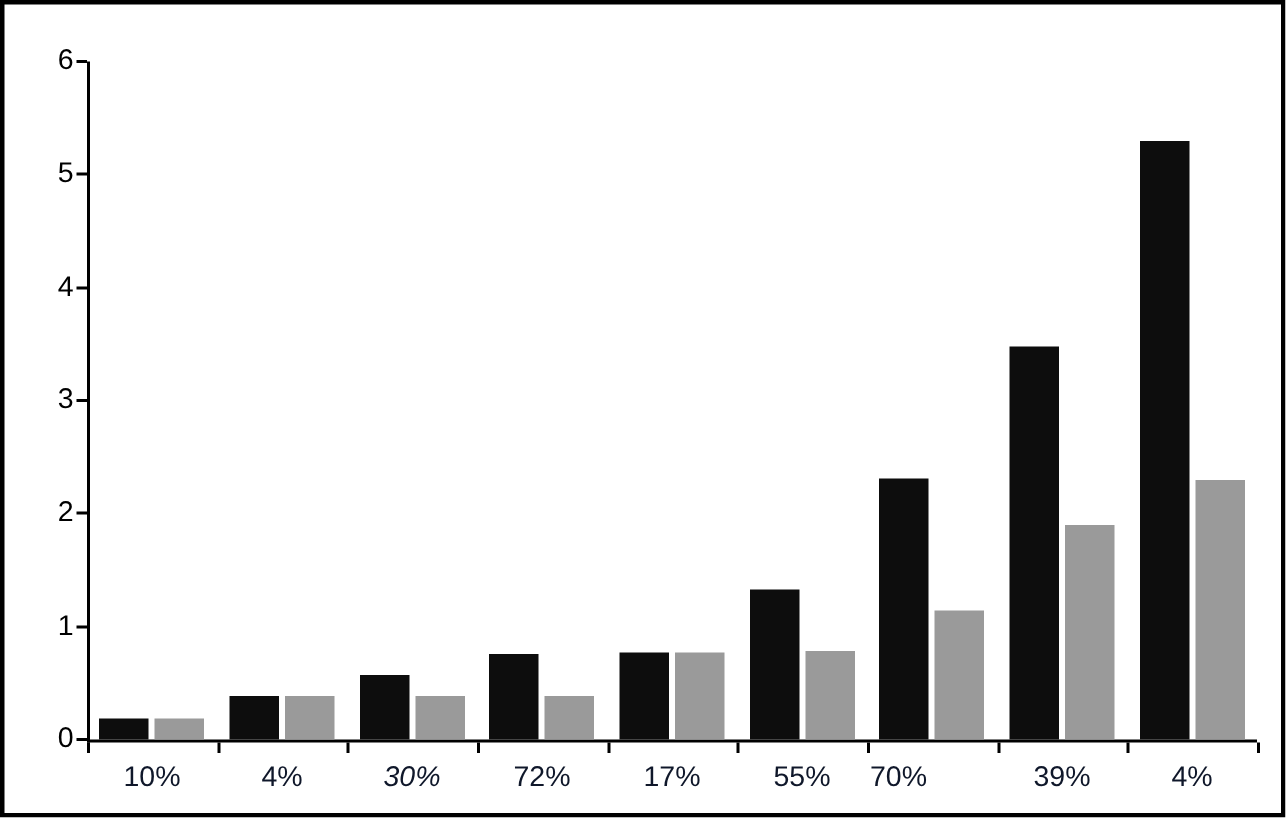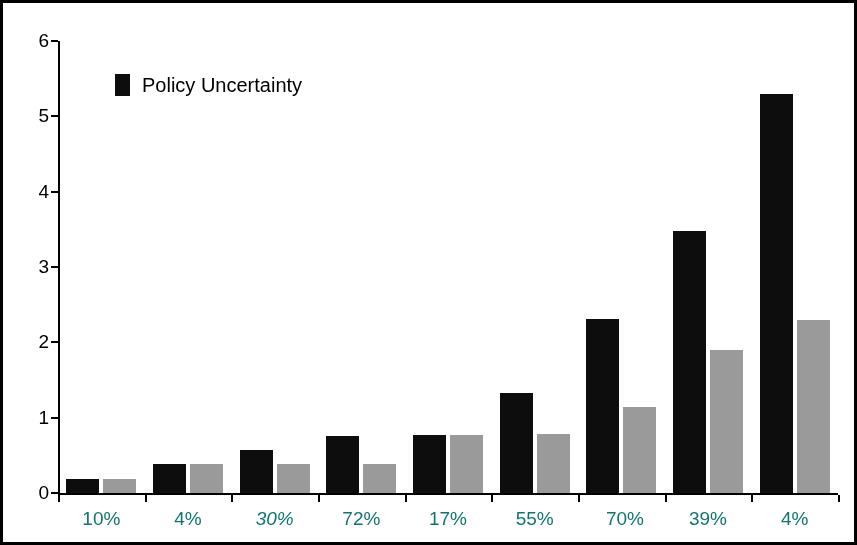--- a/index.html
+++ b/index.html
@@ -73,21 +73,21 @@
     top: 492px;
     width: 2px;
     height: 7px;
     background: #000000;
   }
   .x-tick-label {
     position: absolute;
     top: 505px;
     transform: translateX(-50%);
     font-size: 19px;
-    color: #0f766e;
+    color: #0f172a;
     white-space: nowrap;
   }
   .bar {
     position: absolute;
     bottom: 0;
   }
   .bar.series-0 { background: #0d0d0d; }
   .bar.series-1 { background: #9a9a9a; }
 
   #legend {
@@ -148,24 +148,20 @@
       <div class="bar series-1" style="left: 478.667px; width: 33px; height: 58.76px;"></div>
       <div class="bar series-0" style="left: 528.333px; width: 33px; height: 174.02px;"></div>
       <div class="bar series-1" style="left: 565.333px; width: 33px; height: 85.88px;"></div>
       <div class="bar series-0" style="left: 615px; width: 33px; height: 262.16px;"></div>
       <div class="bar series-1" style="left: 652px; width: 33px; height: 143.133px;"></div>
       <div class="bar series-0" style="left: 701.667px; width: 33px; height: 399.267px;"></div>
       <div class="bar series-1" style="left: 738.667px; width: 33px; height: 173.267px;"></div>
     </div>
 
   <div id="legend">
-    <div class="legend-row">
-      <span class="legend-swatch series-0"></span>
-      <span class="legend-label">Policy Uncertainty</span>
-    </div>
   </div>
 
 <div class="y-tick-mark" style="top: 489px;"></div>
     <div class="y-tick-mark" style="top: 413.667px;"></div>
     <div class="y-tick-mark" style="top: 338.333px;"></div>
     <div class="y-tick-mark" style="top: 263px;"></div>
     <div class="y-tick-mark" style="top: 187.667px;"></div>
     <div class="y-tick-mark" style="top: 112.333px;"></div>
     <div class="y-tick-mark" style="top: 37px;"></div>
     <div class="x-tick-mark" style="left: 55px;"></div>
@@ -174,19 +170,19 @@
     <div class="x-tick-label" style="left: 185px;">4%</div>
     <div class="x-tick-mark" style="left: 228.333px;"></div>
     <div class="x-tick-label" style="left: 271.667px; font-style: italic;">30%</div>
     <div class="x-tick-mark" style="left: 315px;"></div>
     <div class="x-tick-label" style="left: 358.333px;">72%</div>
     <div class="x-tick-mark" style="left: 401.667px;"></div>
     <div class="x-tick-label" style="left: 445px;">17%</div>
     <div class="x-tick-mark" style="left: 488.333px;"></div>
     <div class="x-tick-label" style="left: 531.667px;">55%</div>
     <div class="x-tick-mark" style="left: 575px;"></div>
-    <div class="x-tick-label" style="left: 622px;">70%</div>
+    <div class="x-tick-label" style="left: 596px;">70%</div>
     <div class="x-tick-mark" style="left: 661.667px;"></div>
     <div class="x-tick-label" style="left: 705px;">39%</div>
     <div class="x-tick-mark" style="left: 748.333px;"></div>
     <div class="x-tick-label" style="left: 791.667px;">4%</div>
     <div class="x-tick-mark" style="left: 835px;"></div>
   </div>
 
 </body></html>

